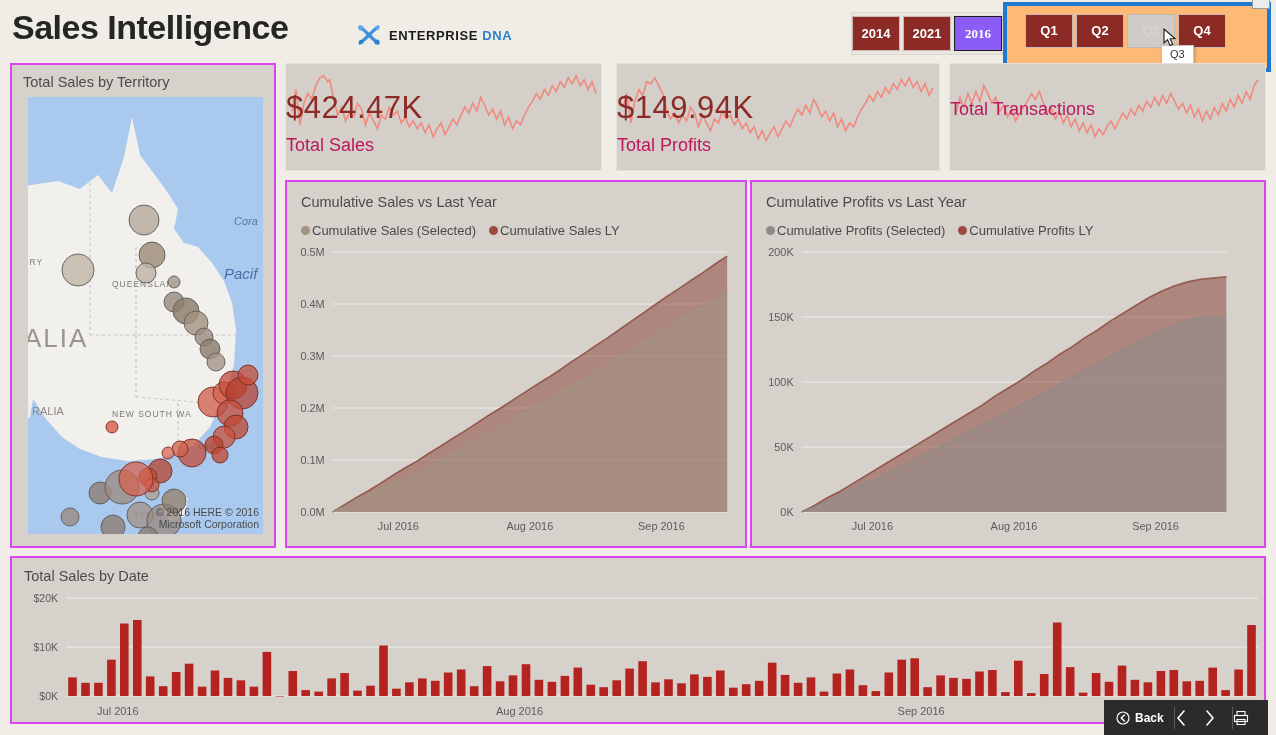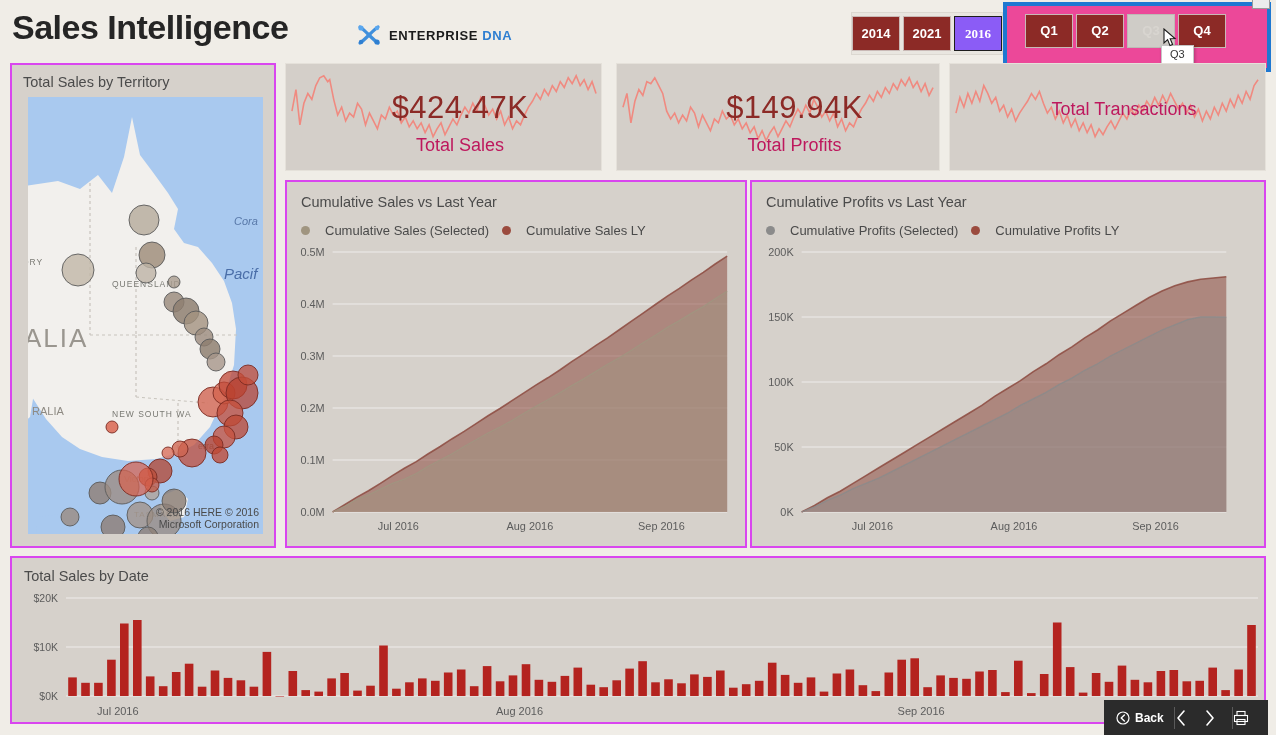--- a/index.html
+++ b/index.html
@@ -24,21 +24,21 @@
   .brand-text .dna { color: #2f7fd1; }
 
   
   .slicer-year {
     position: absolute; left: 851px; top: 12px;
     background: #e9e6e0; padding: 3px 0; display: flex; gap: 3px;
     border: 1px solid #dcd8d1;
   }
   .slicer-quarters-wrap {
     position: absolute; left: 1003px; top: 2px; width: 268px; height: 70px;
-    border: 4px solid #1f78d1; background: #ec4899;
+    border: 4px solid #1f78d1; background: #fdba74;
   }
   .slicer-quarter {
     position: absolute; left: 18px; top: 8px;
     display: flex; gap: 3px;
   }
   .sbtn {
     width: 48px; height: 34px; line-height: 32px; text-align: center;
     font-size: 13px; font-weight: bold; color: #ffffff;
     background: #8c2a26; border: 1px solid #c9b9b6;
     cursor: pointer; user-select: none;
@@ -67,30 +67,30 @@
     position: absolute; right: 4px; bottom: 4px; font-size: 10.5px;
     color: #4a4a4a; text-align: right; line-height: 12px; font-family: "Liberation Sans", sans-serif;
   }
 
   
   .kpi { border: 1px solid #e5e1da; background: #d4cfc9; position: absolute; height: 108px; overflow: hidden; }
   #kpi-sales { left: 285px; top: 63px; width: 317px; }
   #kpi-profits { left: 616px; top: 63px; width: 324px; }
   #kpi-trans { left: 949px; top: 63px; width: 317px; }
   .kpi-spark { position: absolute; left: 0; top: 0; width: 100%; height: 100%; }
-  .kpi-center { position: absolute; left: 0; right: 0; top: 26px; text-align: center; padding-left: 33px; }
+  .kpi-center { position: absolute; left: 0; right: 0; top: 26px; text-align: left; }
   .kpi-value { font-size: 31px; color: #8c2a26; font-family: "Liberation Sans", sans-serif; letter-spacing: 0.5px; }
   .kpi-label { font-size: 18px; color: #be185d; margin-top: 9px; }
 
   
   #chart-sales { left: 285px; top: 180px; width: 462px; height: 368px; }
   #chart-profits { left: 750px; top: 180px; width: 516px; height: 368px; }
   .chart-title { position: absolute; left: 14px; top: 12px; }
   .legend { position: absolute; left: 14px; top: 41px; display: flex; gap: 13px; align-items: center; }
-  .legend-item { display: flex; align-items: center; gap: 15px; font-size: 13px; color: #4a4a4a; justify-content: center; }
+  .legend-item { display: flex; align-items: center; gap: 2px; font-size: 13px; color: #4a4a4a; justify-content: center; }
   .dot { width: 9px; height: 9px; border-radius: 50%; display: inline-block; }
   .plot { position: absolute; left: 0; top: 60px; width: 100%; height: 308px; }
 
   
   #chart-date { left: 10px; top: 556px; width: 1256px; height: 168px; }
   #chart-date .chart-title { left: 12px; top: 10px; }
 
   
   .navbar {
     position: absolute; left: 1104px; top: 700px; width: 164px; height: 35px;

